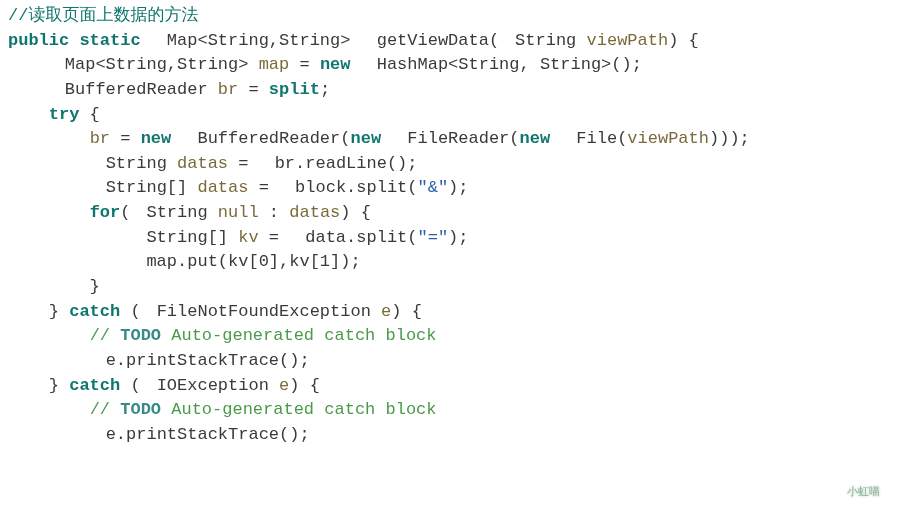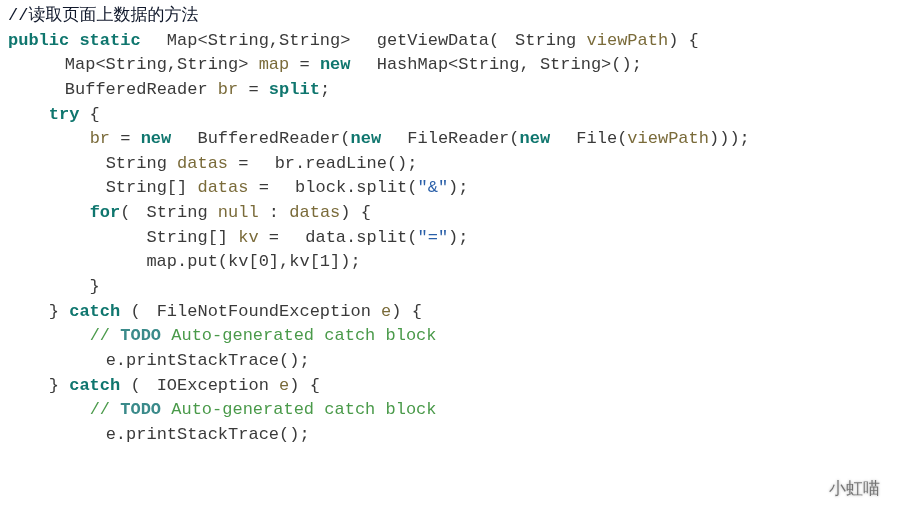--- a/index.html
+++ b/index.html
@@ -19,33 +19,33 @@
   pre {
     margin: 0;
     white-space: pre;
     font-family: inherit;
   }
   .c-key   { color: #0f766e; font-weight: bold; }   
   .c-type  { color: #3a3a3a; padding-left: 16px; }                      
   .c-var   { color: #7a6b3a; text-align: center; }                      
   .c-str   { color: #2a5fa8; }                      
   .c-cmt   { color: #4a9a4a; }                      
-  .c-cmtcn { color: #0f172a; }                      
+  .c-cmtcn { color: #0f766e; }                      
 
   .watermark {
     position: absolute;
     right: 20px;
     bottom: 14px;
     display: flex;
     align-items: center;
     gap: 6px;
-    color: #000000;
+    color: #15803d;
     opacity: 0.55;
     font-family: "PingFang SC","Microsoft YaHei",sans-serif;
-    font-size: 17px;
+    font-size: 11px;
     font-weight: 500;
     text-shadow: 0 0 3px rgba(0,0,0,0.6);
   }
   .watermark svg { width: 20px; height: 20px; display:block; }
 </style>
 </head>
 <body>
 
 <pre><span class="c-cmtcn">//读取页面上数据的方法</span>
 <span class="c-key">public</span> <span class="c-key">static</span> <span class="c-type">Map&lt;String,String&gt;</span> <span class="c-type">getViewData</span>(<span class="c-type">String</span> <span class="c-var">viewPath</span>) {

